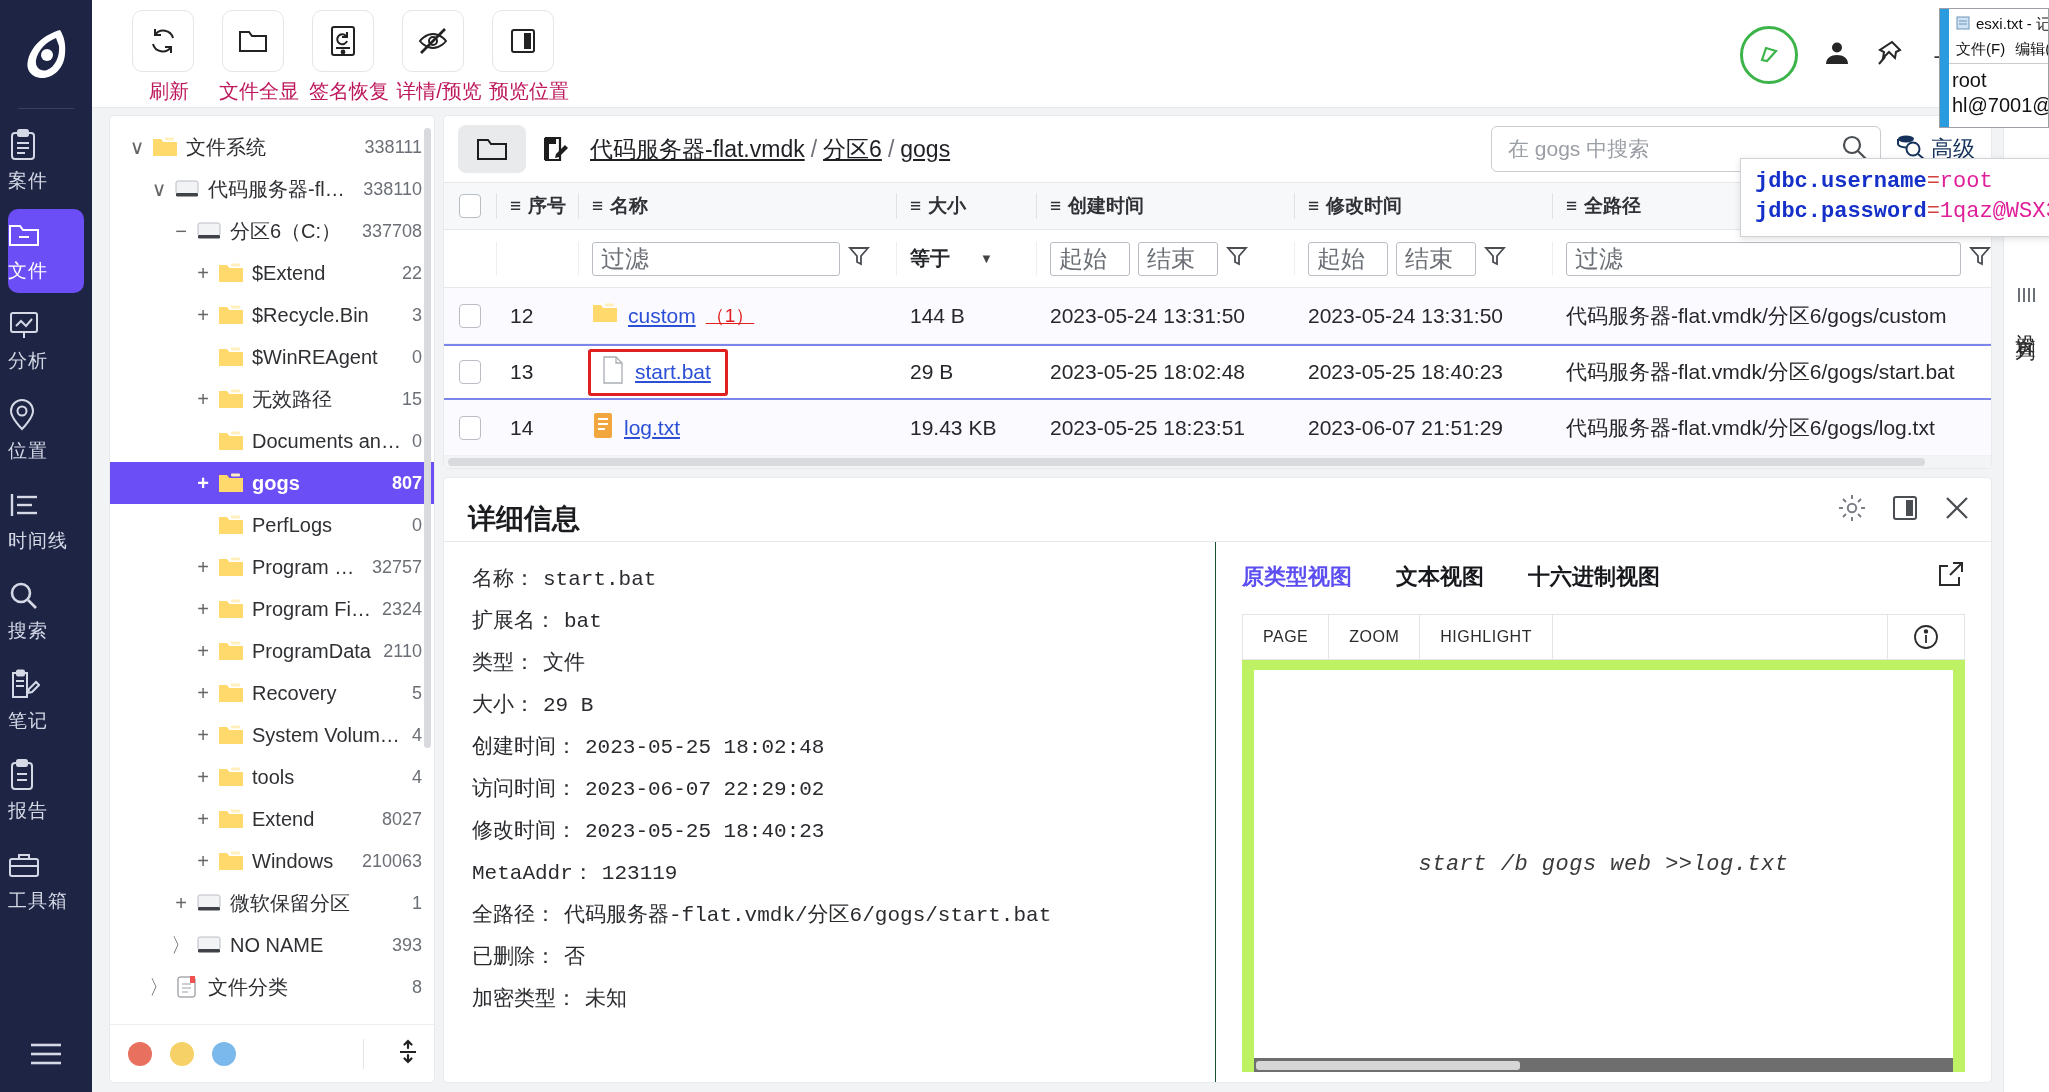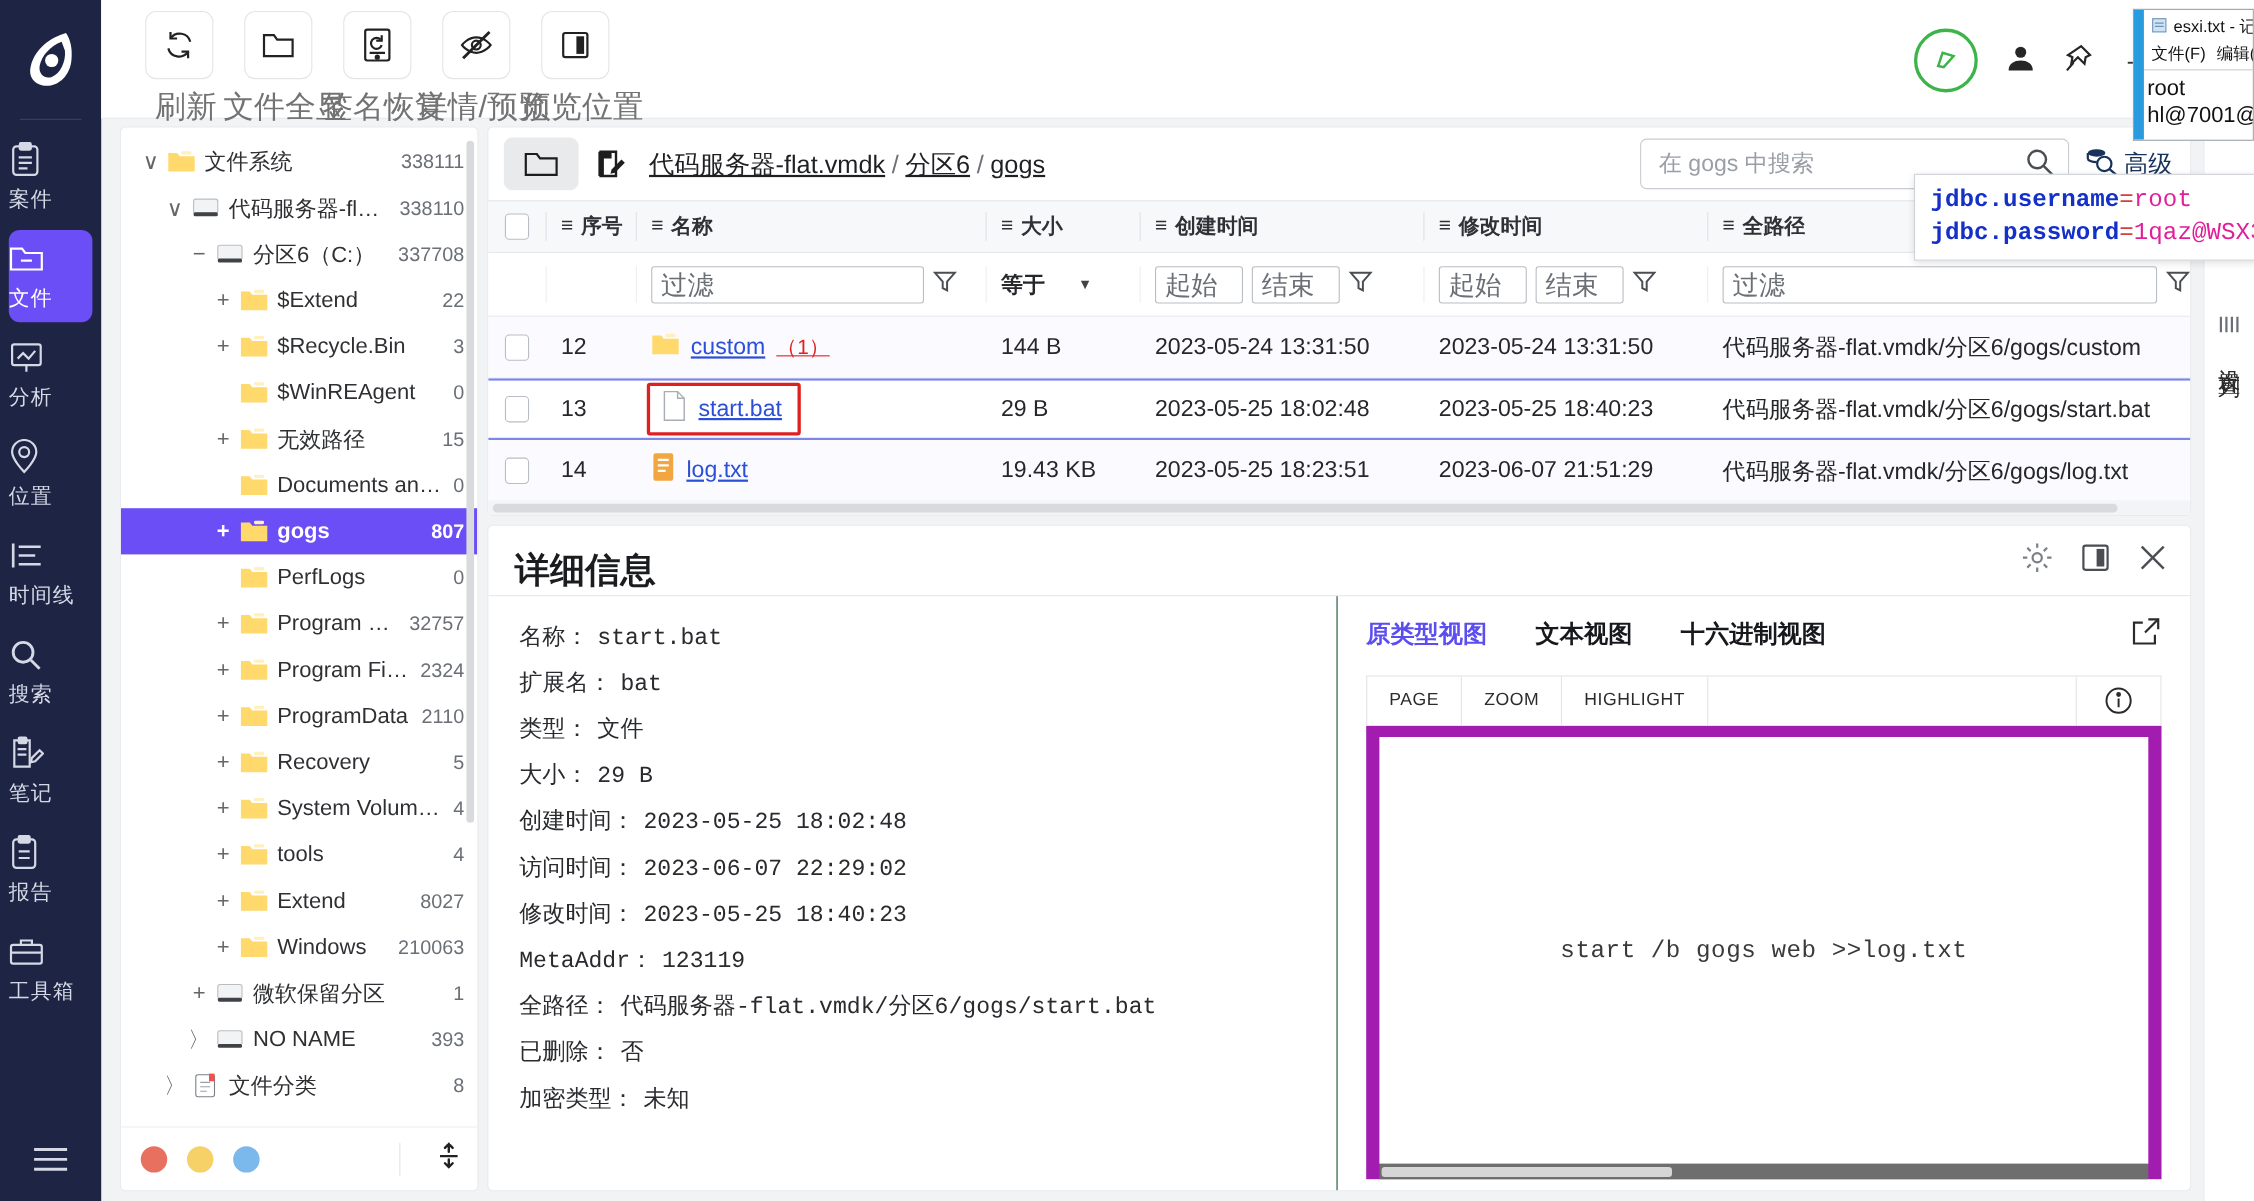--- a/index.html
+++ b/index.html
@@ -36,21 +36,21 @@
   .toolbar {
     height: 108px; background:#fff; display:flex; align-items:flex-start;
     padding: 10px 0 0 0; position: relative; border-bottom: 1px solid #e6e8eb;
   }
   .tb-group { display:flex; align-items:flex-start; padding-left: 28px; gap: 4px; }
   .tb-btn { width: 86px; display:flex; flex-direction:column; align-items:center; cursor:pointer; }
   .tb-icon {
     width: 62px; height: 62px; border:1px solid #e3e5e8; border-radius: 10px; background:#fff;
     display:flex; align-items:center; justify-content:center;
   }
-  .tb-text { font-size: 28px; color:#737373; margin-top: 6px; white-space:nowrap;margin-left:12px; }
+  .tb-text { font-size: 20px; color:#be185d; margin-top: 6px; white-space:nowrap;margin-left:12px; }
   .tb-right { margin-left:auto; display:flex; align-items:center; gap: 26px; padding-right: 20px; padding-top: 16px; }
   .bell-circle {
     width: 58px; height: 58px; border-radius: 50%; border: 3px solid #3cb44a;
     display:flex; align-items:center; justify-content:center;
   }
   .win-ctl { font-size: 26px; color:#333; cursor:pointer; padding: 0 6px; }
 
   
   .body { flex:1; display:flex; min-height:0; padding: 0; }
 
@@ -152,40 +152,40 @@
   .namebox { display:flex; align-items:center; gap: 10px; }
   .namebox.highlight {
     border: 3px solid #e02020; border-radius: 3px; padding: 4px 14px 4px 10px; margin-left: -4px;
   }
   .hscroll { height: 12px; background:#f3f4f6; display:flex; align-items:center; padding: 0 4px; }
   .hscroll .bar { height: 8px; background:#d8dade; border-radius:4px; width: 96%; }
 
   
   .detailcard { flex:1; background:#fff; border-radius:4px; box-shadow: 0 0 0 1px #e9eaee; display:flex; flex-direction:column; min-height:0; }
   .detailhead { height: 64px; display:flex; align-items:center; padding: 0 20px 0 24px; border-bottom: 1px solid #e6e8eb; }
-  .detailtitle { font-size: 32px; font-weight:bold; color:#1b1c1f;margin-top:19px; }
+  .detailtitle { font-size: 28px; font-weight:bold; color:#1b1c1f;margin-top:19px; }
   .detailhead .acts { margin-left:auto; display:flex; align-items:center; gap: 24px; }
   .detailbody { flex:1; display:flex; min-height:0; }
   .infocol { width: 772px; flex:0 0 772px; padding: 22px 20px 10px 28px; border-right: 1px solid #14532d; font-family: Liberation Mono, monospace; }
   .inforow { display:flex; align-items:baseline; font-size: 21px; color:#2a2b2f; margin-bottom: 14px; }
   .infokey { color:#2a2b2f; white-space:nowrap; }
   .infoval { color:#2a2b2f; margin-left: 8px; word-break:break-all; }
   .previewcol { flex:1; min-width:0; padding: 18px 26px 10px 26px; display:flex; flex-direction:column; }
   .ptabs { display:flex; align-items:center; gap: 44px; font-size: 22px; font-weight:bold; color:#17181c; }
   .ptab { cursor:pointer; }
   .ptab.active { color:#5b4df0; }
   .ptabs .popout { margin-left:auto; cursor:pointer; }
   .viewerbar {
     margin-top: 20px; height: 46px; border:1px solid #e2e4e8; background:#fff;
     display:flex; align-items:stretch; font-size: 16px; color:#2b2b2b;
   }
   .vbtn { padding: 0 20px; display:flex; align-items:center; border-right:1px solid #e2e4e8; cursor:pointer; letter-spacing:.5px; }
   .vspace { flex:1; border-right:1px solid #e2e4e8; }
   .vinfo { width: 76px; display:flex; align-items:center; justify-content:center; cursor:pointer; }
-  .docwrap { flex:1; background:#a21caf; padding: 10px 12px 0 12px; min-height:0; display:flex; flex-direction:column; }
+  .docwrap { flex:1; background:#bef264; padding: 10px 12px 0 12px; min-height:0; display:flex; flex-direction:column;font-style:italic; }
   .docpage { flex:1; background:#fff; display:flex; align-items:center; justify-content:center; }
   .doctext { font-family:"Liberation Mono","DejaVu Sans Mono",monospace; font-size: 22px; color:#3a3a3a; letter-spacing:.5px; }
   .docbottom { height: 14px; background:#6e6e6e; display:flex; align-items:center; padding: 0 2px; }
   .docbottom .b { height: 9px; background:#d6d6d6; border-radius: 3px; width: 38%; }
 
   
   .colstrip {
     width: 46px; flex: 0 0 46px; background:#fff; border-left: 1px solid #e6e8eb;
     display:flex; flex-direction:column; align-items:center; padding-top: 178px; gap: 10px; cursor:pointer;
   }

